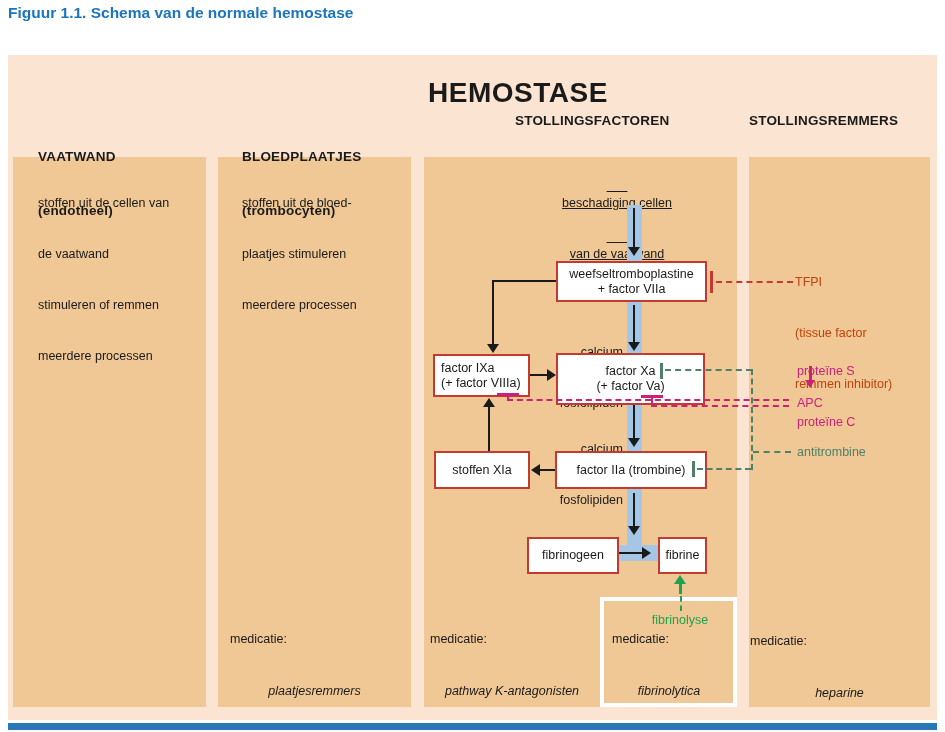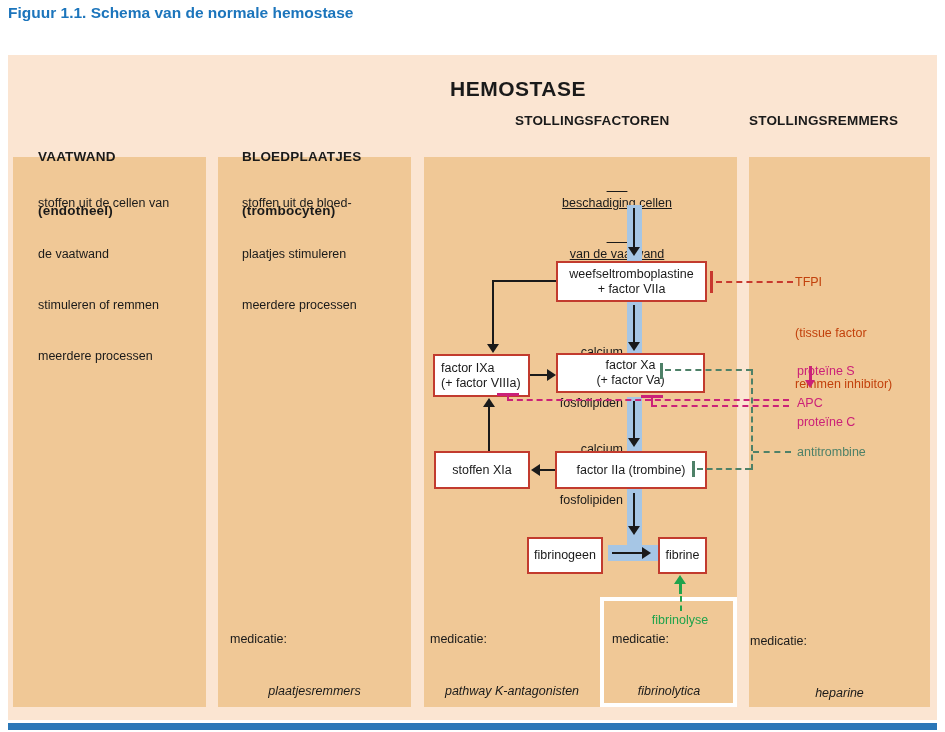--- a/index.html
+++ b/index.html
@@ -3,21 +3,21 @@
 <meta charset="utf-8">
 <style>
   html,body{margin:0;padding:0;background:#ffffff;}
   .page{position:relative;width:945px;height:732px;background:#ffffff;overflow:hidden;
         font-family:"Liberation Sans",sans-serif;color:#1a1a1a;}
   .fig-title{position:absolute;left:8px;top:4px;font-size:15.5px;font-weight:bold;color:#1c75bc;}
   .board{position:absolute;left:8px;top:55px;width:929px;height:665px;background:#fbe5d2;}
   .bottom-bar{position:absolute;left:8px;top:723px;width:929px;height:7px;background:#2a77b8;}
   .panel{position:absolute;top:102px;height:550px;background:#f0c896;}
   .abs{position:absolute;}
-  .heading{font-size:21px;font-weight:bold;letter-spacing:.5px;text-align:center;}
+  .heading{font-size:28px;font-weight:bold;letter-spacing:.5px;text-align:center;}
   .colhdr{font-size:13.5px;font-weight:bold;line-height:18px;letter-spacing:.2px;white-space:pre;}
   .txt{font-size:12.5px;line-height:17px;white-space:pre;}
   .ital{font-style:italic;}
   .ctr{text-align:center;}
   .rgt{text-align:right;}
   .fbox{background:#ffffff;border:2px solid #c23b2e;box-sizing:border-box;
         display:flex;flex-direction:column;align-items:center;justify-content:center;
         font-size:12.5px;line-height:15px;text-align:center;}
   .fbox.leftal{align-items:flex-start;padding-left:6px;text-align:left;}
   .band{background:#a6c6e5;}
@@ -114,27 +114,27 @@
     </div>
 
     <div class="abs fbox" style="left:548px;top:206px;width:151px;height:41px;">
       <div>weefseltromboplastine</div>
       <div>+ factor VIIa</div>
     </div>
     <div class="abs fbox leftal" style="left:425px;top:299px;width:97px;height:43px;">
       <div>factor IXa</div>
       <div>(+ factor VIIIa)</div>
     </div>
-    <div class="abs fbox" style="left:548px;top:298px;width:149px;height:40px;">
+    <div class="abs fbox" style="left:548px;top:298px;width:149px;height:52px;">
       <div>factor Xa</div>
       <div>(+ factor Va)</div>
     </div>
     <div class="abs fbox" style="left:426px;top:396px;width:96px;height:38px;">stoffen XIa</div>
     <div class="abs fbox" style="left:547px;top:396px;width:152px;height:38px;">factor IIa (trombine)</div>
-    <div class="abs fbox" style="left:519px;top:482px;width:76px;height:37px;">fibrinogeen</div>
+    <div class="abs fbox" style="left:519px;top:482px;width:92px;height:37px;">fibrinogeen</div>
     <div class="abs fbox" style="left:650px;top:482px;width:49px;height:37px;">fibrine</div>
 
     <div class="abs blk" style="left:522px;top:319px;width:19px;height:2px;"></div>
     <div class="abs tri right" style="left:539px;top:314px;"></div>
     <div class="abs blk" style="left:532px;top:414px;width:15px;height:2px;"></div>
     <div class="abs tri left" style="left:523px;top:409px;"></div>
     <div class="abs blk" style="left:480px;top:351px;width:2px;height:45px;"></div>
     <div class="abs tri up" style="left:475px;top:343px;"></div>
 
     <div class="abs bar-red" style="left:702px;top:216px;width:3px;height:22px;"></div>

